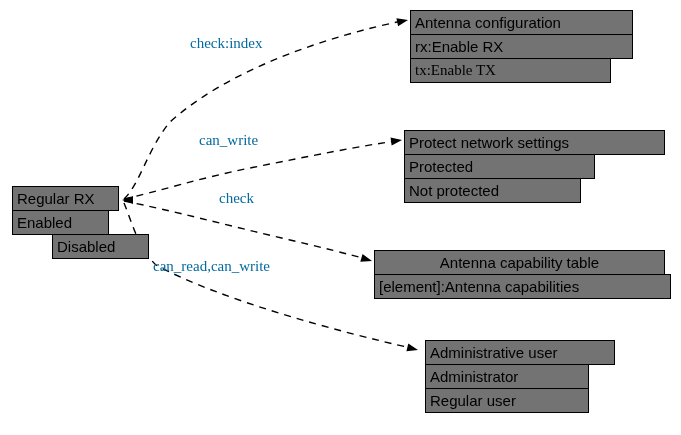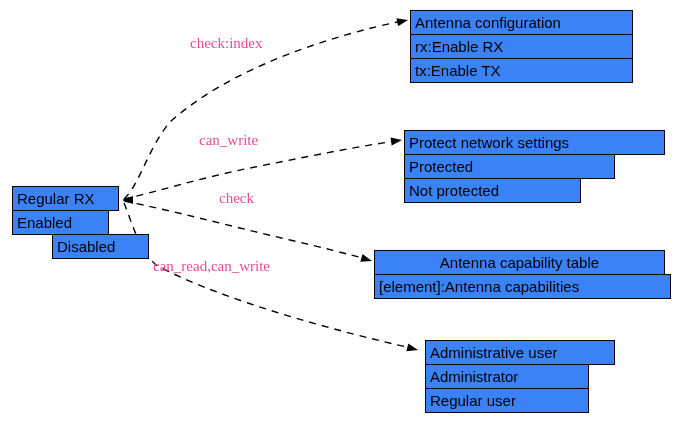--- a/index.html
+++ b/index.html
@@ -25,39 +25,39 @@
   }
   .node {
     position: absolute;
     display: flex;
     flex-direction: column;
     align-items: flex-start;
   }
   .cell {
     box-sizing: border-box;
     border: 1px solid #000000;
-    background: #3b82f6;
+    background: #737373;
     font-family: "Liberation Sans", sans-serif;
     font-size: 15px;
     line-height: 1;
     color: #000000;
     display: flex;
     align-items: center;
     white-space: nowrap;
     height: 25px;
     padding: 0 4px;
     margin-top: -1px;
   }
   .cell:first-child { margin-top: 0; }
   .cell.center { justify-content: center; }
   .edge-label {
     position: absolute;
     font-family: "Liberation Serif", serif;
     font-size: 15px;
-    color: #ec4899;
+    color: #0369a1;
     white-space: nowrap;
     line-height: 1;
   }
 </style>
 </head>
 <body>
 
 <div id="canvas">
 
   <svg class="edges" viewBox="0 0 681 435" xmlns="http://www.w3.org/2000/svg">
@@ -74,25 +74,25 @@
 
   <div id="nodes-layer">
       <div class="node" style="left: 12px; top: 186px;">
         <div class="cell" style="width: 107px;">Regular RX</div>
         <div class="cell" style="width: 97px;">Enabled</div>
         <div class="cell" style="width: 97px; margin-left: 40px;">Disabled</div>
       </div>
       <div class="node" style="left: 410px; top: 10px;">
         <div class="cell" style="width: 223px;">Antenna configuration</div>
         <div class="cell" style="width: 223px;">rx:Enable RX</div>
-        <div class="cell" style="width: 223px;">tx:Enable TX</div>
+        <div class="cell" style="width: 201px; font-family: Liberation Serif, serif;">tx:Enable TX</div>
       </div>
       <div class="node" style="left: 404px; top: 130px;">
         <div class="cell" style="width: 261px;">Protect network settings</div>
-        <div class="cell" style="width: 211px;">Protected</div>
+        <div class="cell" style="width: 191px;">Protected</div>
         <div class="cell" style="width: 177px;">Not protected</div>
       </div>
       <div class="node" style="left: 374px; top: 250px;">
         <div class="cell center" style="width: 291px;">Antenna capability table</div>
         <div class="cell" style="width: 297px;">[element]:Antenna capabilities</div>
       </div>
       <div class="node" style="left: 425px; top: 340px;">
         <div class="cell" style="width: 190px;">Administrative user</div>
         <div class="cell" style="width: 164px;">Administrator</div>
         <div class="cell" style="width: 164px;">Regular user</div>

